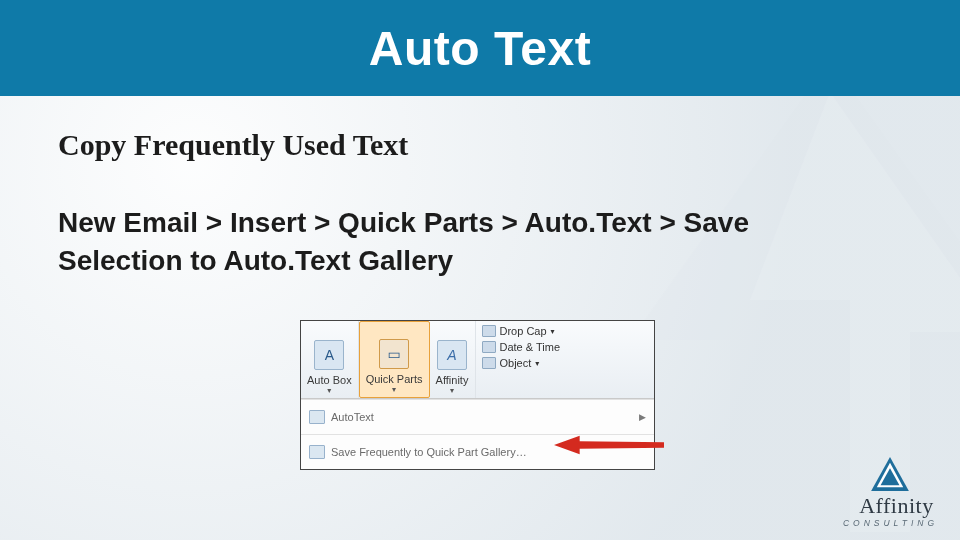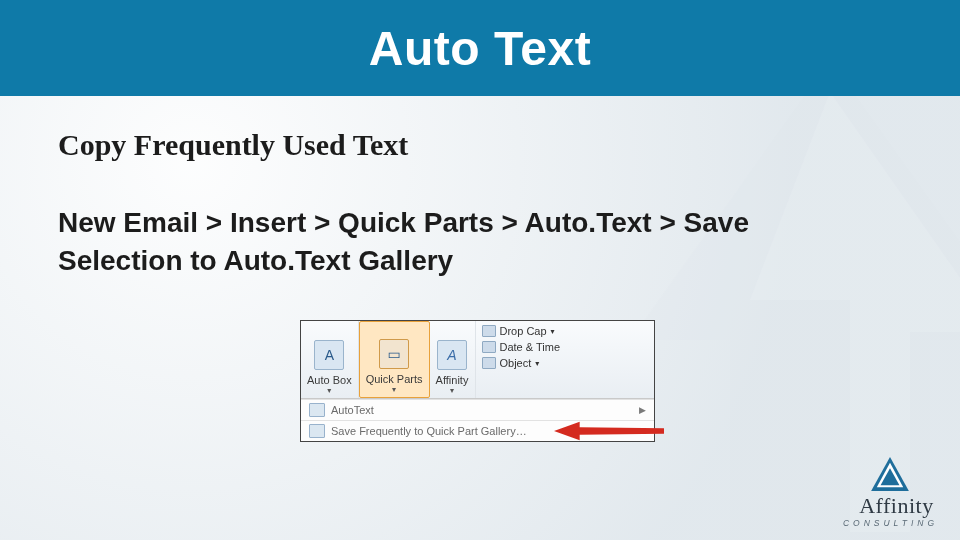--- a/index.html
+++ b/index.html
@@ -114,21 +114,21 @@
     font-size:11px; color:#333;
   }
   .rb-small .mini-icon {
     width:14px; height:12px; background:#cddbea; border:1px solid #8fa9c2; border-radius:1px;
   }
   .ribbon-bottom {
     background:#fdfdfd;
   }
   .menu-row {
     display:flex; align-items:center; gap:6px;
-    padding:3px 8px;
+    padding:10px 8px;
     border-top:1px solid #e2e2e2;
     position:relative;
   }
   .menu-row .mini-icon {
     width:16px; height:14px; background:#dbe7f1; border:1px solid #98b2cc; border-radius:1px;
   }
   .menu-row .mlabel { color:#6a6a6a; font-size:11px; }
   .menu-row .chev { margin-left:auto; color:#7a7a7a; font-size:9px; }
 
   .red-arrow {

